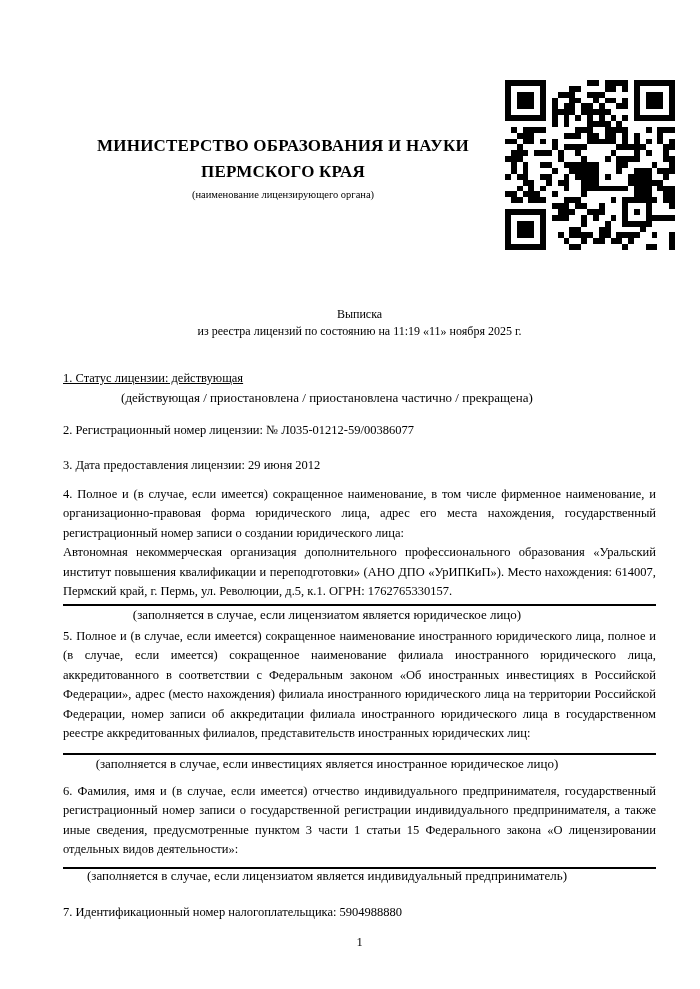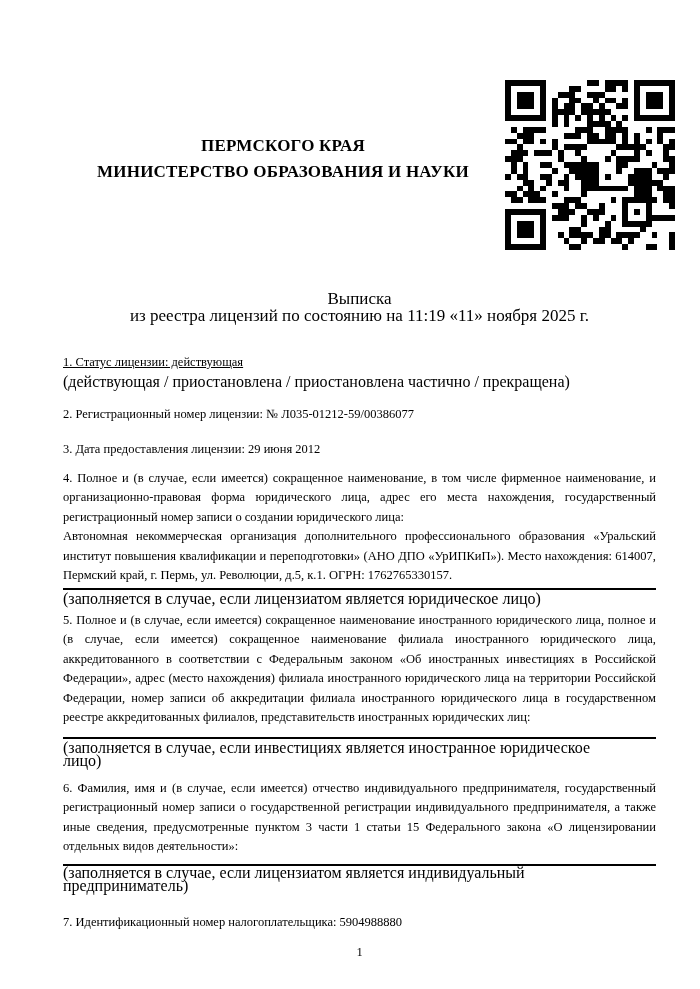--- a/index.html
+++ b/index.html
@@ -36,35 +36,36 @@
   .ministry span { display:block; }
   .hcap {
     margin-top:3px;
     font-size:10.5px;
     line-height:13px;
   }
   .subtitle {
     margin-top:105px;
     width:593px;
     text-align:center;
-    font-size:17px;
+    font-size:12px;
     line-height:17px;
   }
   .line-item {
     font-size:12.5px;
     line-height:19.5px;
   }
   .para {
     font-size:12.5px;
     line-height:19.5px;
     text-align:justify;
   }
   .fieldcap {
-    font-size:16px;
+    font-size:13px;
     line-height:13px;
+    text-align:center;
     padding-right:65px;
   }
   .rule {
     border-top:2px solid #000;
     height:0;
     width:100%;
   }
   .i1   { margin-top:29px;text-decoration:underline; }
   .cap1 { margin-top:2px; }
   .i2   { margin-top:17px; }
@@ -502,23 +503,24 @@
       <rect x="20" y="28" width="1" height="1"></rect>
       <rect x="24" y="28" width="1" height="1"></rect>
       <rect x="25" y="28" width="1" height="1"></rect>
       <rect x="28" y="28" width="1" height="1"></rect>
     </svg>
 
   <div class="content">
 
     <div class="header">
       <div class="ministry">
+        <span>МИНИСТЕРСТВО ОБРАЗОВАНИЯ И НАУКИ</span>
         <span>ПЕРМСКОГО КРАЯ</span>
-        <span>МИНИСТЕРСТВО ОБРАЗОВАНИЯ И НАУКИ</span>
       </div>
+      <div class="hcap">(наименование лицензирующего органа)</div>
     </div>
 
     <div class="subtitle">
       <div>Выписка</div>
       <div>из реестра лицензий по состоянию на 11:19 «11» ноября 2025 г.</div>
     </div>
 
     <div class="line-item i1">1. Статус лицензии: действующая</div>
     <div class="fieldcap cap1">(действующая / приостановлена / приостановлена частично / прекращена)</div>
 

